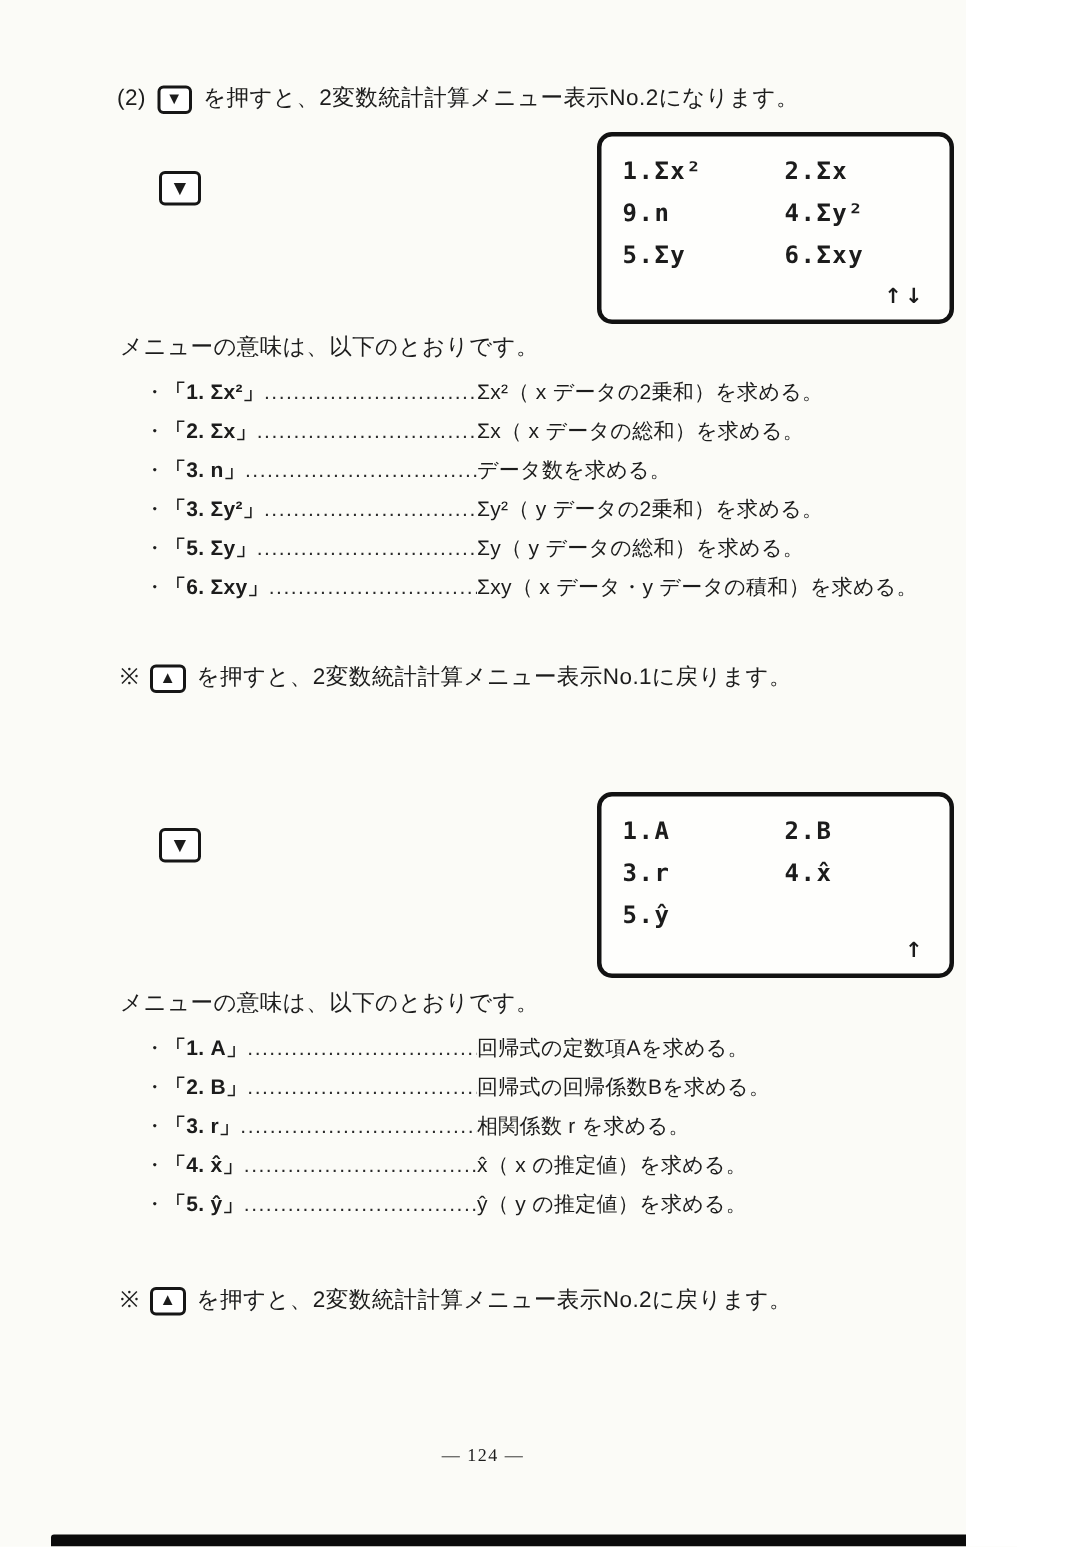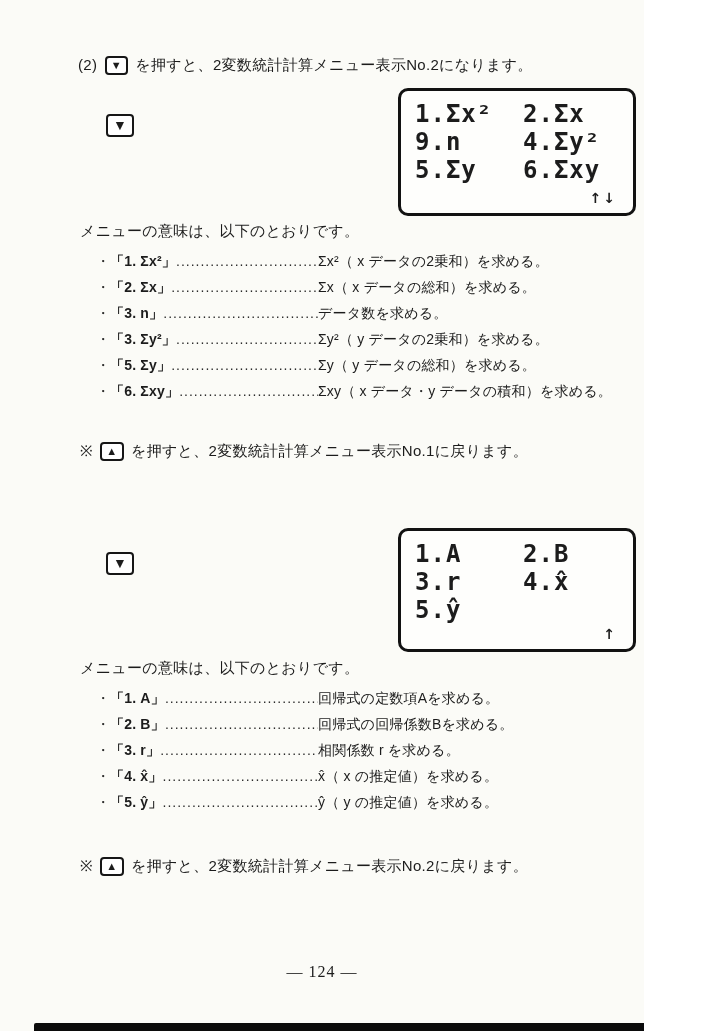--- a/index.html
+++ b/index.html
@@ -46,21 +46,21 @@
     border: 3px solid #121212;
     border-radius: 10px;
     background: #fefefc;
     box-sizing: border-box;
     padding: 9px 12px 4px 14px;
   }
   .lcd-row { display: flex; }
   .lcd-cell {
     font-family: "DejaVu Sans Mono", monospace;
     font-weight: bold;
-    font-size: 24px;
+    font-size: 16px;
     line-height: 28px;
     letter-spacing: 1px;
     white-space: nowrap;
   }
   .lcd-cell.col1 { width: 108px; flex: none; }
   .lcd-indicator {
     position: absolute;
     right: 16px;
     bottom: 7px;
     font-family: "DejaVu Sans", sans-serif;
@@ -83,21 +83,21 @@
   .menu-dots { flex: 1; overflow: hidden; letter-spacing: 1px; color: #2a2a2a; }
   .menu-desc { flex: none; letter-spacing: 0.2px; }
 
   .footer {
     position: absolute;
     top: 963px;
     left: 0;
     width: 100%;
     text-align: center;
     font-family: "Liberation Serif", serif;
-    font-size: 16px;
+    font-size: 12px;
     letter-spacing: 1px;
   }
 
   .scan-bar {
     position: absolute;
     left: 34px;
     right: 0;
     bottom: 0;
     height: 8px;
     background: #0b0b0b;

